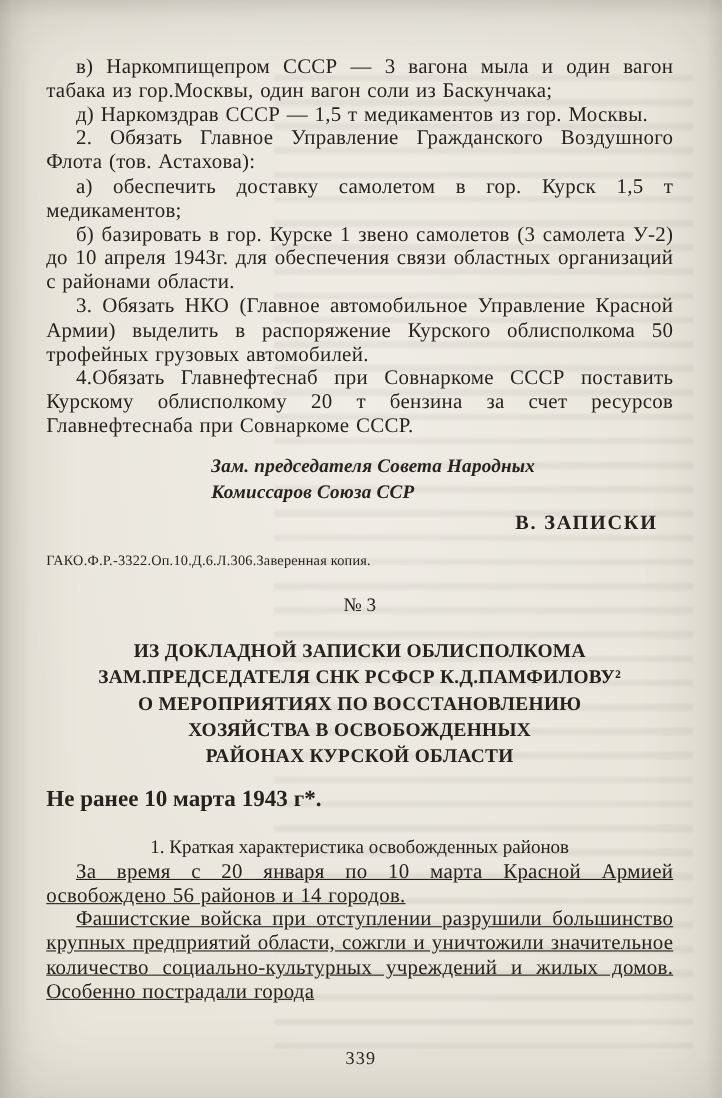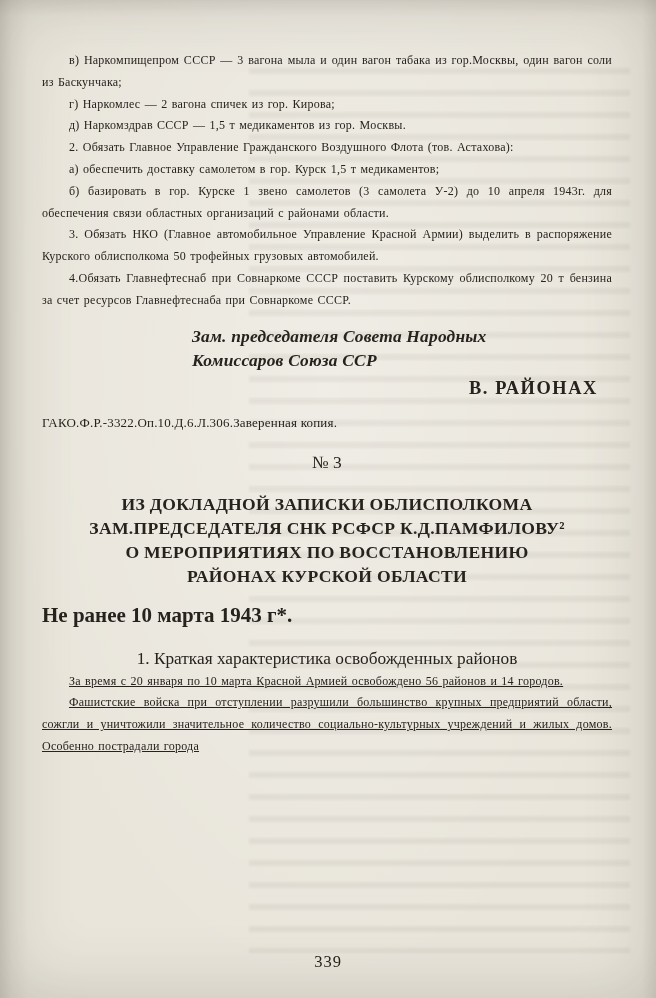--- a/index.html
+++ b/index.html
@@ -38,21 +38,21 @@
   }
   .content {
     position: relative;
     z-index: 1;
     padding: 50px 44px 0 42px;
   }
   .para {
     margin: 0;
     text-indent: 27px;
     text-align: justify;
-    font-size: 12px;
+    font-size: 19px;
     line-height: 21.8px;
     letter-spacing: 0.25px;
     word-spacing: 1px;
   }
   .signature {
     margin-top: 12px;
     padding-left: 150px;
     text-align: left;
     font-weight: bold;
     font-style: italic;
@@ -121,44 +121,44 @@
 <body>
 
 <div class="page">
 
   <div class="bleed"></div>
 
   <main class="content">
 
     <section>
       <p class="para">в) Наркомпищепром СССР — 3 вагона мыла и один вагон табака из гор.Москвы, один вагон соли из Баскунчака;</p>
-      <p class="para">г) Наркомлес — 2 вагона спичек из гор. Кирова;</p>
       <p class="para">д) Наркомздрав СССР — 1,5 т медикаментов из гор. Москвы.</p>
       <p class="para">2. Обязать Главное Управление Гражданского Воздушного Флота (тов. Астахова):</p>
       <p class="para">а) обеспечить доставку самолетом в гор. Курск 1,5 т медикаментов;</p>
       <p class="para">б) базировать в гор. Курске 1 звено самолетов (3 самолета У-2) до 10 апреля 1943г. для обеспечения связи областных организаций с районами области.</p>
       <p class="para">3. Обязать НКО (Главное автомобильное Управление Красной Армии) выделить в распоряжение Курского облисполкома 50 трофейных грузовых автомобилей.</p>
       <p class="para">4.Обязать Главнефтеснаб при Совнаркоме СССР поставить Курскому облисполкому 20 т бензина за счет ресурсов Главнефтеснаба при Совнаркоме СССР.</p>
     </section>
 
     <div class="signature">
       <div>Зам. председателя Совета Народных</div>
       <div>Комиссаров Союза ССР</div>
     </div>
 
-    <div class="sig-name">В. РАЙОНАХ</div>
+    <div class="sig-name">В. ЗАПИСКИ</div>
 
     <p class="archive">ГАКО.Ф.Р.-3322.Оп.10.Д.6.Л.306.Заверенная копия.</p>
 
     <div class="doc-number">№ 3</div>
 
     <div class="heading">
       <div>ИЗ ДОКЛАДНОЙ ЗАПИСКИ ОБЛИСПОЛКОМА</div>
       <div>ЗАМ.ПРЕДСЕДАТЕЛЯ СНК РСФСР К.Д.ПАМФИЛОВУ²</div>
       <div>О МЕРОПРИЯТИЯХ ПО ВОССТАНОВЛЕНИЮ</div>
+      <div>ХОЗЯЙСТВА В ОСВОБОЖДЕННЫХ</div>
       <div>РАЙОНАХ КУРСКОЙ ОБЛАСТИ</div>
     </div>
 
     <div class="date-note">Не ранее 10 марта 1943 г*.</div>
 
     <div class="section-title">1. Краткая характеристика освобожденных районов</div>
 
     <section class="body-block">
       <p class="para">За время с 20 января по 10 марта Красной Армией освобождено 56 районов и 14 городов.</p>
       <p class="para">Фашистские войска при отступлении разрушили большинство крупных предприятий области, сожгли и уничтожили значительное количество социально-культурных учреждений и жилых домов. Особенно пострадали города</p>

